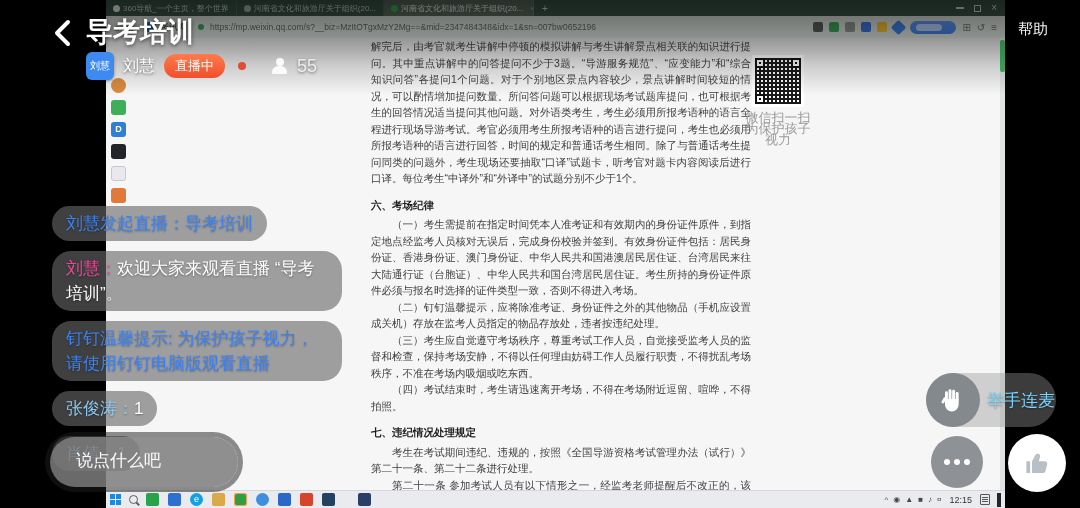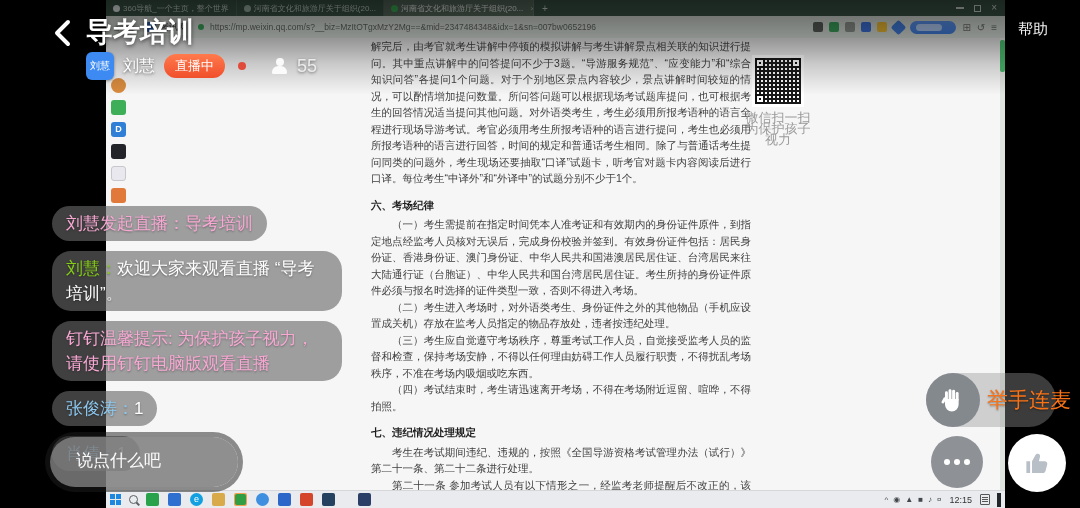--- a/index.html
+++ b/index.html
@@ -93,29 +93,29 @@
   .host-name{font-size:16px;color:#fff;text-shadow:0 1px 3px rgba(0,0,0,.6);}
   .live-badge{background:linear-gradient(#ff7a4d,#f04f2c);color:#fff;font-size:13px;border-radius:13px;padding:3px 11px;}
   .red-dot{width:8px;height:8px;border-radius:50%;background:#e04b3a;margin-left:4px;}
   .viewer-icon{width:17px;height:16px;position:relative;margin-left:16px;opacity:.92;}
   .viewer-icon::before{content:"";position:absolute;left:5px;top:0;width:8px;height:8px;border-radius:50%;background:#fff;}
   .viewer-icon::after{content:"";position:absolute;left:1px;bottom:0;width:15px;height:8px;border-radius:8px 8px 2px 2px;background:#fff;}
   .viewer-count{font-size:18px;color:#ececec;text-shadow:0 1px 3px rgba(0,0,0,.5);}
 
   .chat-col{position:absolute;left:52px;top:206px;width:304px;display:flex;flex-direction:column;gap:10px;align-items:flex-start;}
   .bubble{background:rgba(104,104,104,.62);border-radius:19px;padding:5px 14px;font-size:17px;line-height:25px;color:#fff;max-width:290px;text-shadow:0 1px 2px rgba(0,0,0,.35);}
-  .bubble .sys-text{color:#f9a8d4;}
-  .cname{color:#84cc16;}
+  .bubble .sys-text{color:#3b82f6;}
+  .cname{color:#ec4899;}
   .cname.member{color:#8cc8f0;}
 
   .chat-input{position:absolute;left:50px;top:437px;width:188px;height:50px;border-radius:26px;background:rgba(125,125,125,.85);box-shadow:0 0 0 5px rgba(30,30,30,.5);color:#fbfbfb;font-size:17px;line-height:50px;padding-left:26px;font-family:Liberation Mono, monospace;}
 
   .raise-pill{position:absolute;left:926px;top:373px;width:130px;height:54px;border-radius:27px;background:rgba(150,150,150,.40);}
   .raise-circle{position:absolute;left:0;top:0;width:54px;height:54px;border-radius:50%;background:#84898e;display:flex;align-items:center;justify-content:center;}
-  .raise-label{position:absolute;left:61px;top:0;height:54px;display:flex;align-items:center;font-size:21px;color:#f97316;text-shadow:0 1px 2px rgba(0,0,0,.4);white-space:nowrap;}
+  .raise-label{position:absolute;left:61px;top:0;height:54px;display:flex;align-items:center;font-size:17px;color:#7dd3fc;text-shadow:0 1px 2px rgba(0,0,0,.4);white-space:nowrap;}
 
   .more-btn{position:absolute;left:931px;top:436px;width:52px;height:52px;border-radius:50%;background:#8e9296;display:flex;align-items:center;justify-content:center;gap:4px;}
   .more-btn i{width:6px;height:6px;border-radius:50%;background:#fff;}
 
   .like-btn{position:absolute;left:1008px;top:434px;width:58px;height:58px;border-radius:50%;background:#fff;display:flex;align-items:center;justify-content:center;box-shadow:0 1px 4px rgba(0,0,0,.3);}
 </style>
 </head>
 <body>
 
 <div class="stage">
@@ -164,21 +164,21 @@
       <span class="addr-glyph">↺</span>
       <span class="addr-glyph">≡</span>
     </div>
 
     <div class="page">
       <div class="article">
 
       <p class="blk k-cont">解完后，由考官就考生讲解中停顿的模拟讲解与考生讲解景点相关联的知识进行提问。其中重点讲解中的问答提问不少于3题。“导游服务规范”、“应变能力”和“综合知识问答”各提问1个问题。对于个别地区景点内容较少，景点讲解时间较短的情况，可以酌情增加提问数量。所问答问题可以根据现场考试题库提问，也可根据考生的回答情况适当提问其他问题。对外语类考生，考生必须用所报考语种的语言全程进行现场导游考试。考官必须用考生所报考语种的语言进行提问，考生也必须用所报考语种的语言进行回答，时间的规定和普通话考生相同。除了与普通话考生提问同类的问题外，考生现场还要抽取“口译”试题卡，听考官对题卡内容阅读后进行口译。每位考生“中译外”和“外译中”的试题分别不少于1个。</p>
           <p class="blk k-h">六、考场纪律</p>
           <p class="blk k-p">（一）考生需提前在指定时间凭本人准考证和有效期内的身份证件原件，到指定地点经监考人员核对无误后，完成身份校验并签到。有效身份证件包括：居民身份证、香港身份证、澳门身份证、中华人民共和国港澳居民居住证、台湾居民来往大陆通行证（台胞证）、中华人民共和国台湾居民居住证。考生所持的身份证件原件必须与报名时选择的证件类型一致，否则不得进入考场。</p>
-          <p class="blk k-p">（二）考生进入考场时，对外语类考生、身份证件之外的其他物品（手机应设置成关机）存放在监考人员指定的物品存放处，违者按违纪处理。</p>
+          <p class="blk k-p">（二）钉钉温馨提示，应将除准考证、身份证件之外的其他物品（手机应设置成关机）存放在监考人员指定的物品存放处，违者按违纪处理。</p>
           <p class="blk k-p">（三）考生应自觉遵守考场秩序，尊重考试工作人员，自觉接受监考人员的监督和检查，保持考场安静，不得以任何理由妨碍工作人员履行职责，不得扰乱考场秩序，不准在考场内吸烟或吃东西。</p>
           <p class="blk k-p">（四）考试结束时，考生请迅速离开考场，不得在考场附近逗留、喧哗，不得拍照。</p>
           <p class="blk k-h">七、违纪情况处理规定</p>
           <p class="blk k-p">考生在考试期间违纪、违规的，按照《全国导游资格考试管理办法（试行）》第二十一条、第二十二条进行处理。</p>
           <p class="blk k-p">第二十一条 参加考试人员有以下情形之一，经监考老师提醒后不改正的，该科考试成绩按零分处理，并在一年内不得报名参加资格考试：</p>
         </div>
 
       <div class="qr-wrap">
         <div class="qr">
             <i class="m1"></i>

